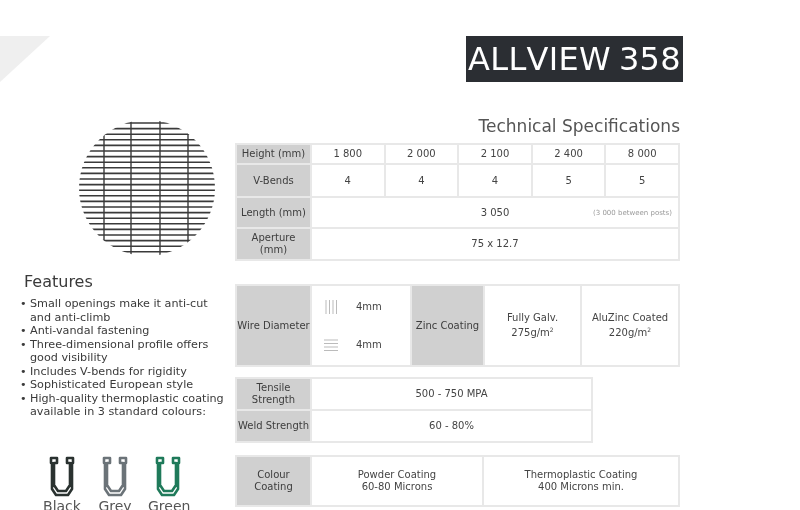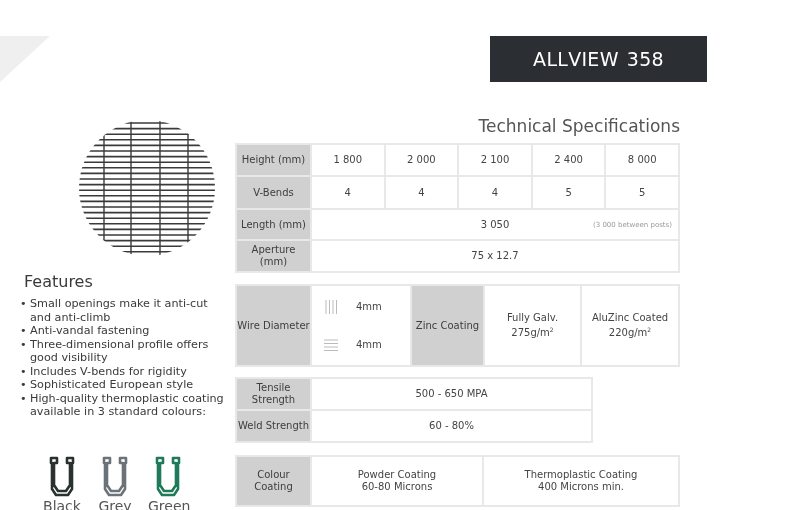--- a/index.html
+++ b/index.html
@@ -2,21 +2,21 @@
 <html><head>
 <meta charset="utf-8">
 <style>
   * { box-sizing: border-box; margin: 0; padding: 0; }
   html, body { width: 800px; height: 510px; background: #ffffff; overflow: hidden; }
   body { position: relative; font-family: "DejaVu Sans", sans-serif; color: #3a3a3a; }
   .corner-tri { position: absolute; left: 0; top: 36px; width: 50px; height: 46px; }
 
   .title-box { position: absolute; left: 466px; top: 36px; width: 217px; height: 46px;
     background: #2b2e33; color: #fff; display: flex; align-items: center; justify-content: center;
-    font-size: 19px; letter-spacing: 0.3px; font-weight: 300; margin-left: 24px; }
+    font-size: 32px; letter-spacing: 0.3px; font-weight: 300; }
   .title-box .t-light { font-weight: normal; }
   .title-box .t-bold { font-weight: normal; }
   .title-box .t-num { margin-left: 8px; font-weight: normal; }
 
   .spec-heading { position: absolute; left: 470px; top: 116px; width: 210px; text-align: right;
     font-size: 17px; color: #555; }
 
   .mesh { position: absolute; left: 78px; top: 119px; width: 138px; height: 138px; }
 
   .features-title { position: absolute; left: 24px; top: 272px; font-size: 16px; color: #3a3a3a; }
@@ -134,21 +134,21 @@
 <table class="spec t1">
   <colgroup>
       <col style="width:75px">
       <col>
       <col>
       <col>
       <col>
       <col>
     </colgroup>
   <tbody>
-      <tr style="height:32px">
+      <tr style="height:20px">
     <td class="hd">Height (mm)</td>
     <td>1 800</td>
     <td>2 000</td>
     <td>2 100</td>
     <td>2 400</td>
     <td>8 000</td>
   </tr>
   <tr style="height:33px">
     <td class="hd">V-Bends</td>
     <td>4</td>
@@ -220,21 +220,21 @@
   </table>
 
 <table class="spec t3">
   <colgroup>
       <col style="width:75px">
       <col>
     </colgroup>
   <tbody>
       <tr style="height:32px">
     <td class="hd">Tensile Strength</td>
-    <td>500 - 650 MPA</td>
+    <td>500 - 750 MPA</td>
   </tr>
   <tr style="height:32px">
     <td class="hd">Weld Strength</td>
     <td>60 - 80%</td>
   </tr>
 </tbody>
   </table>
 
 <table class="spec t4">
   <colgroup>

